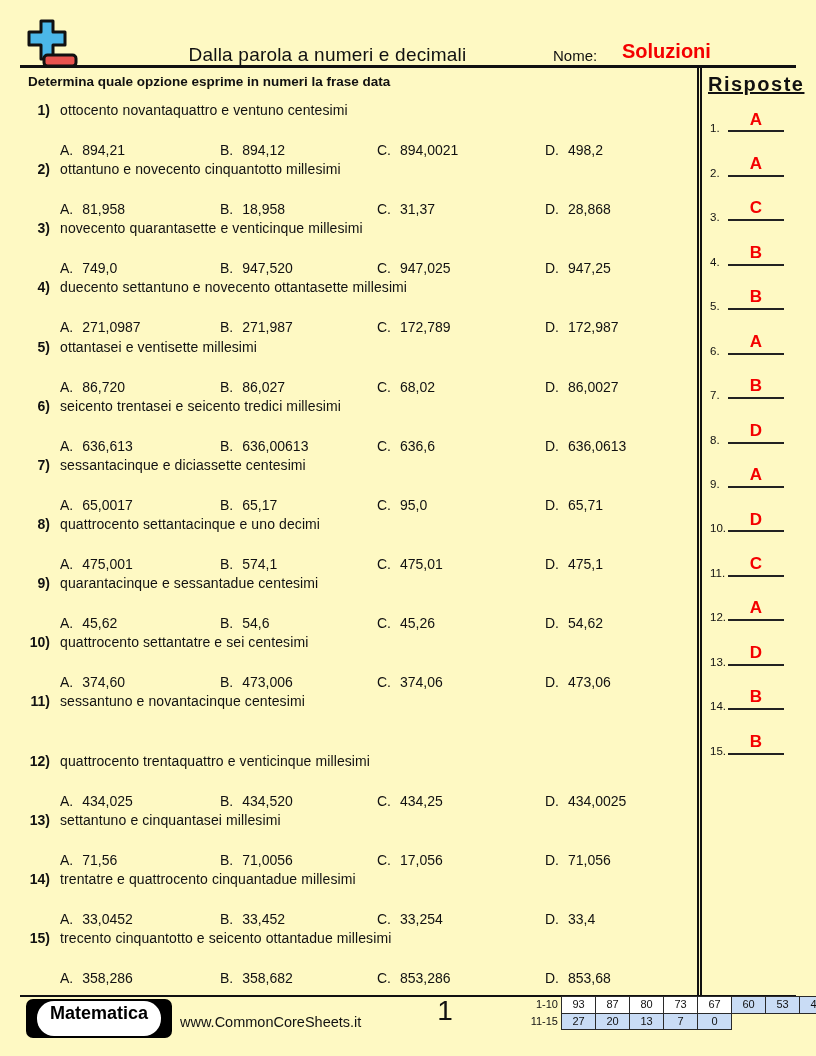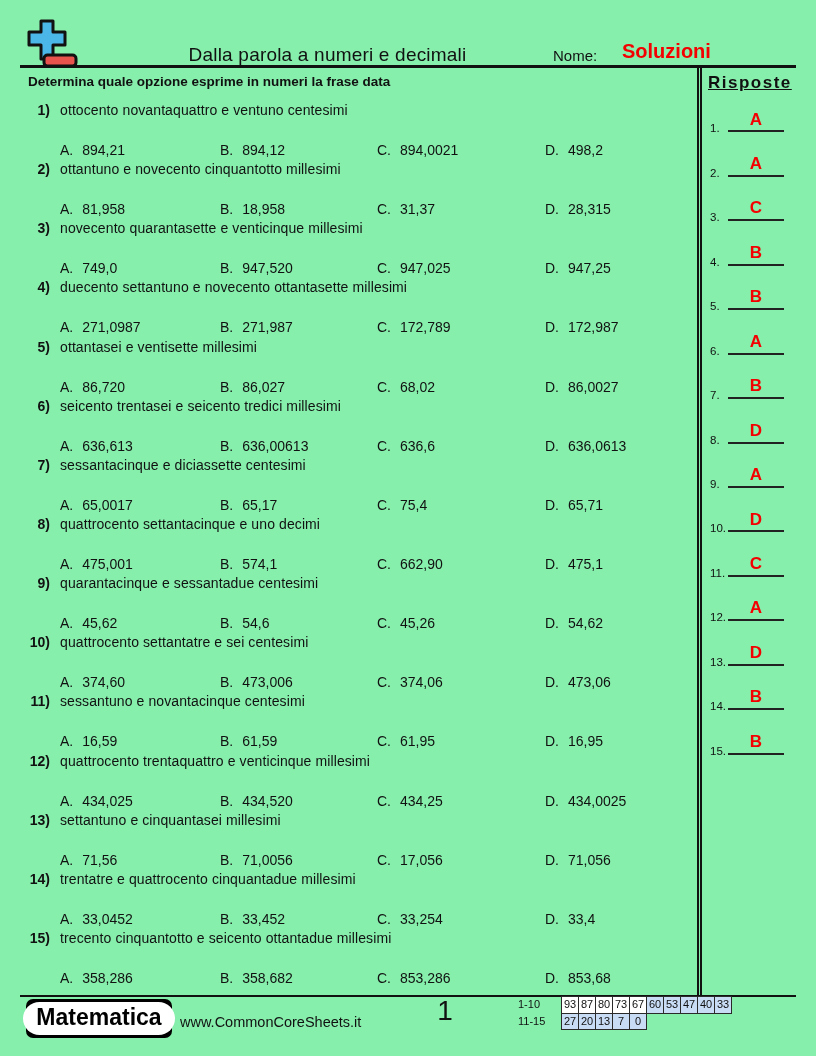--- a/index.html
+++ b/index.html
@@ -2,34 +2,34 @@
 <html><head>
 <meta charset="utf-8">
 <style>
   * { margin:0; padding:0; box-sizing:border-box; }
   html,body { background:#fff; }
   body {
     width:816px; height:1056px;
     font-family:"Liberation Sans", sans-serif;
     color:#111; position:relative;
   }
-  .page { position:absolute; left:0; top:0; width:816px; height:1056px; background:#86efac; overflow:hidden; }
+  .page { position:absolute; left:0; top:0; width:816px; height:1056px; background:#fef9c3; overflow:hidden; }
 
   
   .logo { position:absolute; left:27px; top:19px; z-index:3; }
   .title { position:absolute; left:0; top:44px; width:655px; text-align:center; font-size:19px; letter-spacing:.2px; }
   .name-label { position:absolute; left:553px; top:47px; font-size:15px; }
   .name-value { position:absolute; left:622px; top:40px; font-size:20px; font-weight:bold; color:#f40000; }
   .top-rule { position:absolute; left:20px; top:65px; width:776px; height:3px; background:#111; z-index:2; }
   .instruction { position:absolute; left:22px; top:74px; font-size:13.5px; font-weight:bold;padding-left:6px; }
 
   
   .v-divider { position:absolute; left:697px; top:66px; height:929px; width:5px;
                border-left:2px solid #111; border-right:2px solid #111; }
-  .risposte { position:absolute; left:708px; top:73px; font-size:17px; font-weight:bold;
+  .risposte { position:absolute; left:708px; top:73px; font-size:20px; font-weight:bold;
               letter-spacing:1.5px; text-decoration:underline; }
   .answers { position:absolute; left:702px; top:96px; width:112px; }
   .answer-item { position:relative; height:44.45px; }
   .answer-num { position:absolute; left:8px; bottom:6px; font-size:11.5px; }
   .answer-slot { position:absolute; left:26px; bottom:8px; width:56px;
                  border-bottom:2px solid #222; text-align:center; }
   .answer-letter { display:inline-block; font-size:17px; font-weight:bold; color:#f40000;
                    line-height:1.05; padding-bottom:2px; }
 
   
@@ -39,28 +39,28 @@
   .q-text { position:absolute; left:60px; top:0; font-size:14px; letter-spacing:.1px; }
   .q-options { position:absolute; left:60px; top:40px; right:4px; display:grid;
                grid-template-columns:160px 157px 168px auto; }
   .q-option { font-size:14px; white-space:nowrap; }
   .opt-label { display:inline-block; margin-right:9px; }
 
   
   .footer-rule { position:absolute; left:20px; top:995px; width:776px; height:2px; background:#111; }
   .brand { position:absolute; left:26px; top:999px; width:146px; height:39px; background:#000;
            border-radius:7px; display:flex; align-items:center; justify-content:center; }
-  .brand-inner { background:#fff; border-radius:17px; padding:2px 13px 4px; font-size:23px; font-weight:bold; color:#000; }
+  .brand-inner { background:#fff; border-radius:17px; padding:2px 13px 12px; font-size:18px; font-weight:bold; color:#000; }
   .website { position:absolute; left:180px; top:1014px; font-size:14.5px; }
   .page-num { position:absolute; left:395px; top:995px; width:100px; text-align:center; font-size:28px; }
   .score-grid { position:absolute; left:518px; top:996px; font-size:11px; }
   .score-row { display:flex; height:17.5px; }
   .score-row + .score-row { margin-top:-1px; }
-  .score-label { width:44px; text-align:right; padding-right:22px; line-height:17.5px; white-space:nowrap; }
-  .score-cell { width:18px; border:1px solid #2a2a2a; margin-left:-1px; text-align:center;
+  .score-label { width:44px; text-align:right; padding-right:4px; line-height:17.5px; white-space:nowrap; }
+  .score-cell { width:35px; border:1px solid #2a2a2a; margin-left:-1px; text-align:center;
                 line-height:15.5px; background:#fff; }
   .score-cell:first-of-type { margin-left:0; }
   .score-cell.hl { background:#c9dcf5; }
 </style>
 </head>
 <body>
 
 <div class="page">
 
   <svg class="logo" width="52" height="48" viewBox="0 0 52 48">
@@ -95,21 +95,21 @@
         <div class="q-num">2)</div>
         <div class="q-text">ottantuno e novecento cinquantotto millesimi</div>
         <div class="q-options">
 
             <div class="q-option"><span class="opt-label">A.</span><span class="opt-value">81,958</span></div>
 
             <div class="q-option"><span class="opt-label">B.</span><span class="opt-value">18,958</span></div>
 
             <div class="q-option"><span class="opt-label">C.</span><span class="opt-value">31,37</span></div>
 
-            <div class="q-option"><span class="opt-label">D.</span><span class="opt-value">28,315</span></div>
+            <div class="q-option"><span class="opt-label">D.</span><span class="opt-value">28,868</span></div>
 
         </div>
       </div>
 
       <div class="question">
         <div class="q-num">3)</div>
         <div class="q-text">novecento quarantasette e venticinque millesimi</div>
         <div class="q-options">
 
             <div class="q-option"><span class="opt-label">A.</span><span class="opt-value">749,0</span></div>
@@ -173,37 +173,37 @@
 
       <div class="question">
         <div class="q-num">7)</div>
         <div class="q-text">sessantacinque e diciassette centesimi</div>
         <div class="q-options">
 
             <div class="q-option"><span class="opt-label">A.</span><span class="opt-value">65,0017</span></div>
 
             <div class="q-option"><span class="opt-label">B.</span><span class="opt-value">65,17</span></div>
 
-            <div class="q-option"><span class="opt-label">C.</span><span class="opt-value">75,4</span></div>
+            <div class="q-option"><span class="opt-label">C.</span><span class="opt-value">95,0</span></div>
 
             <div class="q-option"><span class="opt-label">D.</span><span class="opt-value">65,71</span></div>
 
         </div>
       </div>
 
       <div class="question">
         <div class="q-num">8)</div>
         <div class="q-text">quattrocento settantacinque e uno decimi</div>
         <div class="q-options">
 
             <div class="q-option"><span class="opt-label">A.</span><span class="opt-value">475,001</span></div>
 
             <div class="q-option"><span class="opt-label">B.</span><span class="opt-value">574,1</span></div>
 
-            <div class="q-option"><span class="opt-label">C.</span><span class="opt-value">662,90</span></div>
+            <div class="q-option"><span class="opt-label">C.</span><span class="opt-value">475,01</span></div>
 
             <div class="q-option"><span class="opt-label">D.</span><span class="opt-value">475,1</span></div>
 
         </div>
       </div>
 
       <div class="question">
         <div class="q-num">9)</div>
         <div class="q-text">quarantacinque e sessantadue centesimi</div>
         <div class="q-options">
@@ -231,31 +231,20 @@
             <div class="q-option"><span class="opt-label">C.</span><span class="opt-value">374,06</span></div>
 
             <div class="q-option"><span class="opt-label">D.</span><span class="opt-value">473,06</span></div>
 
         </div>
       </div>
 
       <div class="question">
         <div class="q-num">11)</div>
         <div class="q-text">sessantuno e novantacinque centesimi</div>
-        <div class="q-options">
-
-            <div class="q-option"><span class="opt-label">A.</span><span class="opt-value">16,59</span></div>
-
-            <div class="q-option"><span class="opt-label">B.</span><span class="opt-value">61,59</span></div>
-
-            <div class="q-option"><span class="opt-label">C.</span><span class="opt-value">61,95</span></div>
-
-            <div class="q-option"><span class="opt-label">D.</span><span class="opt-value">16,95</span></div>
-
-        </div>
       </div>
 
       <div class="question">
         <div class="q-num">12)</div>
         <div class="q-text">quattrocento trentaquattro e venticinque millesimi</div>
         <div class="q-options">
 
             <div class="q-option"><span class="opt-label">A.</span><span class="opt-value">434,025</span></div>
 
             <div class="q-option"><span class="opt-label">B.</span><span class="opt-value">434,520</span></div>

